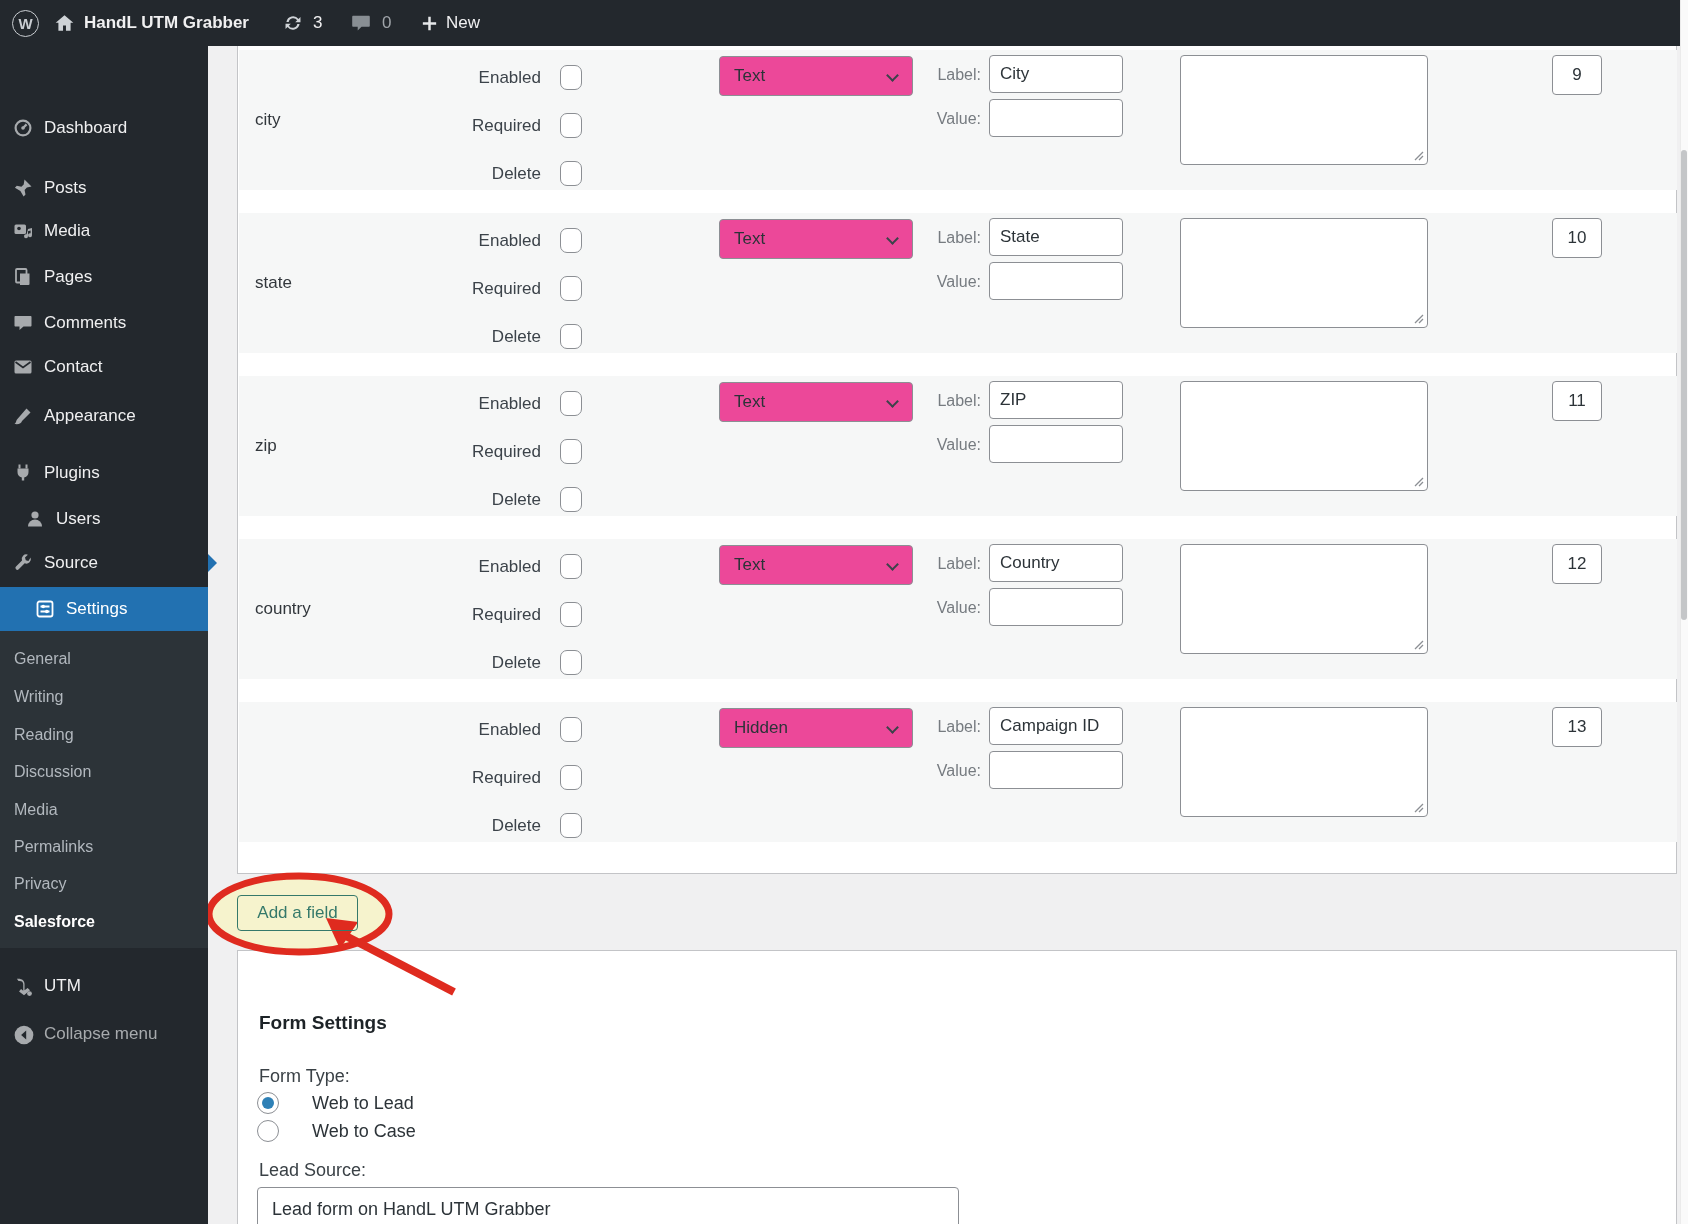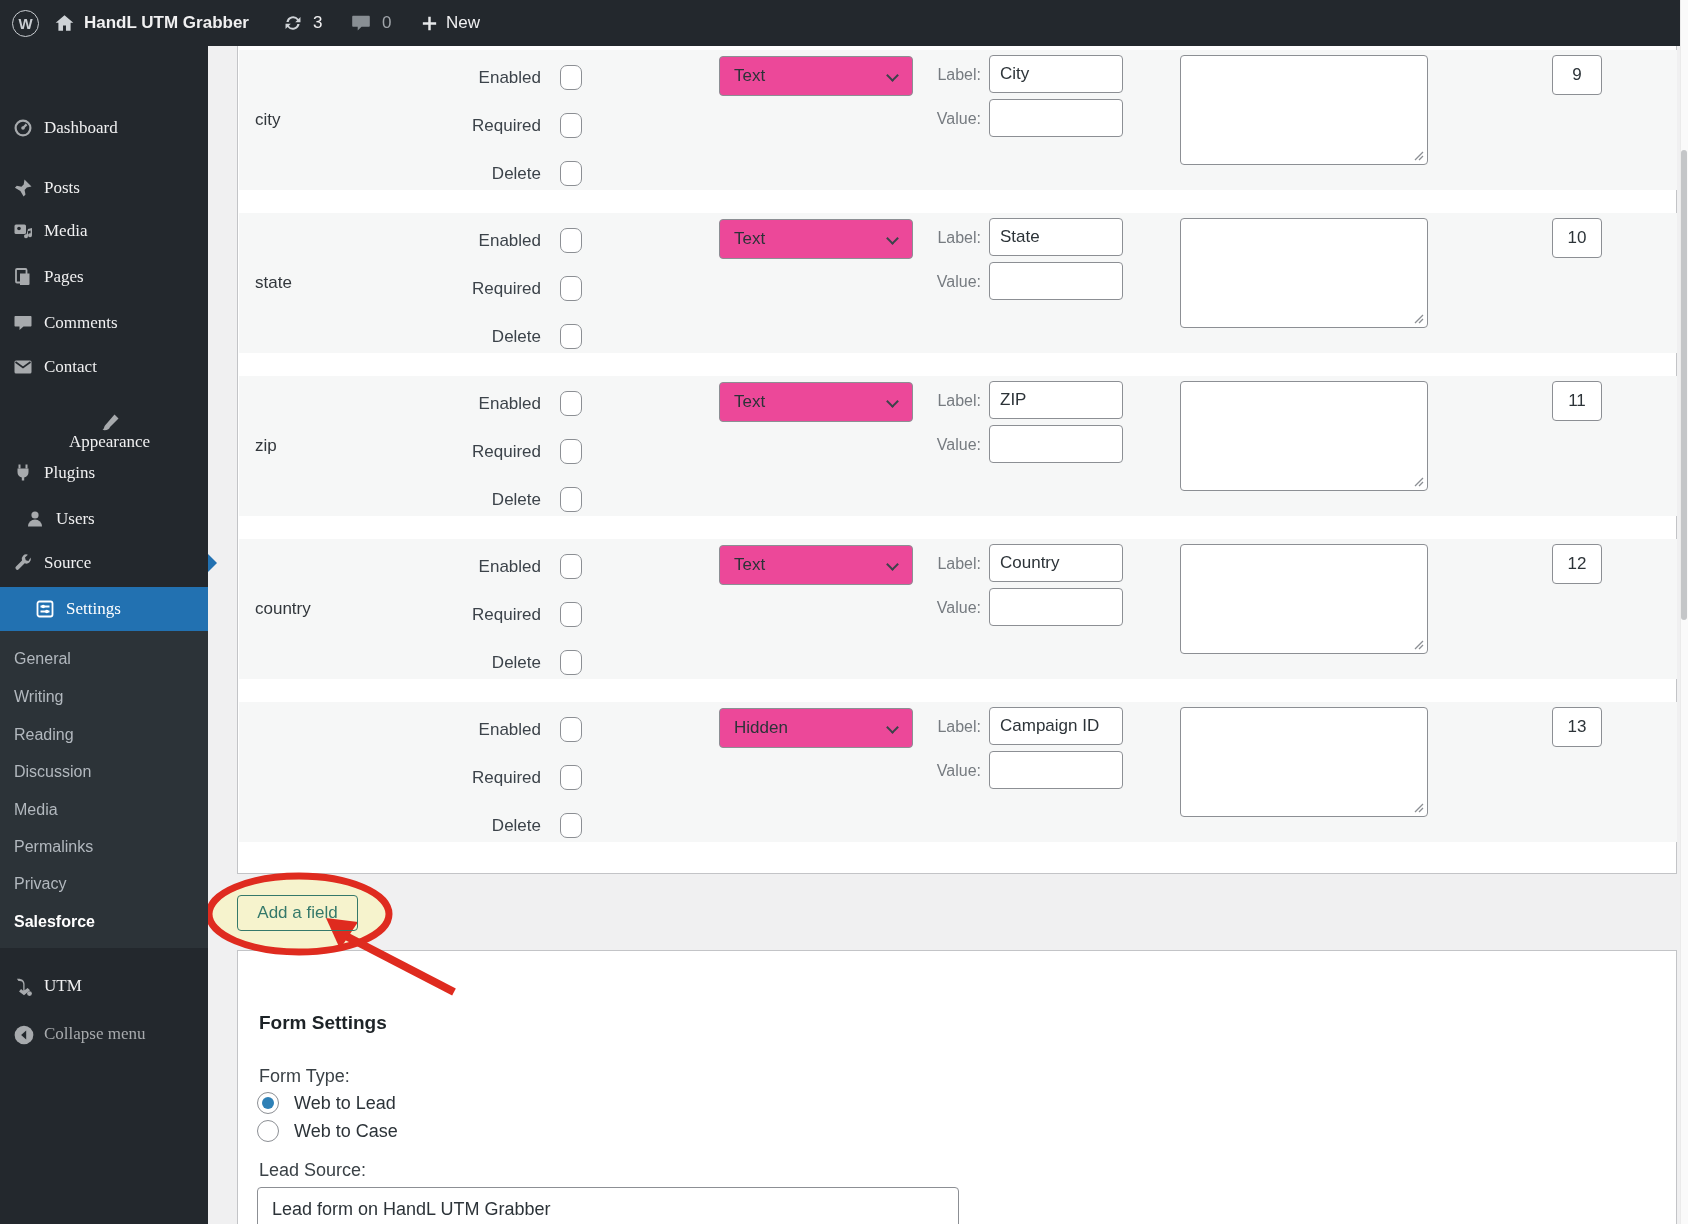--- a/index.html
+++ b/index.html
@@ -24,21 +24,21 @@
   .ab-count { font-size:17px; font-weight:400; color:#f0f0f1; }
   .ab-muted { color:#a0a5aa; }
   .ab-new { font-size:17px; color:#f0f0f1; font-weight:400; }
   
   #sidebar {
     position:absolute; left:0; top:46px; width:208px; height:1178px;
     background:#23282d; z-index:30;
   }
   .menu-item {
     position:absolute; left:0; width:208px; height:44px;
-    display:flex; align-items:center; color:#f0f0f1; font-size:17px; cursor:pointer;font-family:Liberation Serif, serif;
+    display:flex; align-items:center; color:#f0f0f1; font-size:17px; cursor:pointer;
   }
   .menu-item .mi-icon { width:20px; height:20px; margin:0 0 0 13px; flex:0 0 20px; }
   .menu-item .mi-label { margin-left:11px; white-space:nowrap; }
   .menu-item.active { background:#2271b1; color:#fff;padding-left:22px; }
   .menu-arrow {
     position:absolute; left:208px; top:554px; width:0; height:0; z-index:31;
     border-top:9px solid transparent; border-bottom:9px solid transparent;
     border-left:9px solid #2271b1;
   }
   #submenu {
@@ -112,21 +112,21 @@
   #fs-type-label { position:absolute; left:21px; top:115px; font-size:18px; color:#3a4146; }
   .radio-row { position:absolute; left:19px; height:26px; display:flex; align-items:center; }
   .radio {
     width:22px; height:22px; border:1.6px solid #8c8f94; border-radius:50%;
     background:#fff; position:relative; flex:0 0 22px; cursor:pointer;
   }
   .radio.checked::after {
     content:""; position:absolute; left:3.5px; top:3.5px; width:12px; height:12px;
     border-radius:50%; background:#2e80b6;
   }
-  .radio-label { margin-left:15px; font-size:18px; color:#2c3338; }
+  .radio-label { margin-left:33px; font-size:18px; color:#2c3338; }
   #fs-lead-label { position:absolute; left:21px; top:209px; font-size:18px; color:#3a4146; }
   #lead-source-input {
     position:absolute; left:19px; top:236px; width:702px; height:44px;
     background:#fff; border:1.6px solid #8c8f94; border-radius:4px;
     font-family:"Liberation Sans",sans-serif; font-size:18px; color:#2c3338;
     padding:0 14px; outline:none;
   }
   
   #scrollbar-track { position:absolute; right:0; top:0; width:8px; height:1224px; background:#fafafa; border-left:1px solid #ebebeb; z-index:50; }
   #scrollbar-thumb { position:absolute; right:1px; top:150px; width:6px; height:470px; background:#c4c6c8; border-radius:3px; }
@@ -224,21 +224,21 @@
   </div>
         <div class="menu-item" style="top: 299px;">
     <span class="mi-icon">
             <svg width="20" height="20" viewBox="0 0 20 20">
               <rect x="1.5" y="3.5" width="17" height="13" rx="1.5" fill="#a7aaad"></rect>
               <path d="M2.5 5l7.5 5.5L17.5 5" stroke="#23282d" stroke-width="1.6" fill="none"></path>
             </svg>
           </span>
     <span class="mi-label">Contact</span>
   </div>
-        <div class="menu-item" style="top: 366px; flex-direction: column;">
+        <div class="menu-item" style="top: 348px;">
     <span class="mi-icon">
             <svg width="20" height="20" viewBox="0 0 20 20">
               <path d="M13.5 2.5L17.5 6.5 9 15c-.5 2.5-3 3.5-7.5 3 1.8-1 1.5-3.5 2.5-4.5z" fill="#a7aaad"></path>
             </svg>
           </span>
     <span class="mi-label">Appearance</span>
   </div>
         <div class="menu-item" style="top: 405px;">
     <span class="mi-icon">
             <svg width="20" height="20" viewBox="0 0 20 20">

